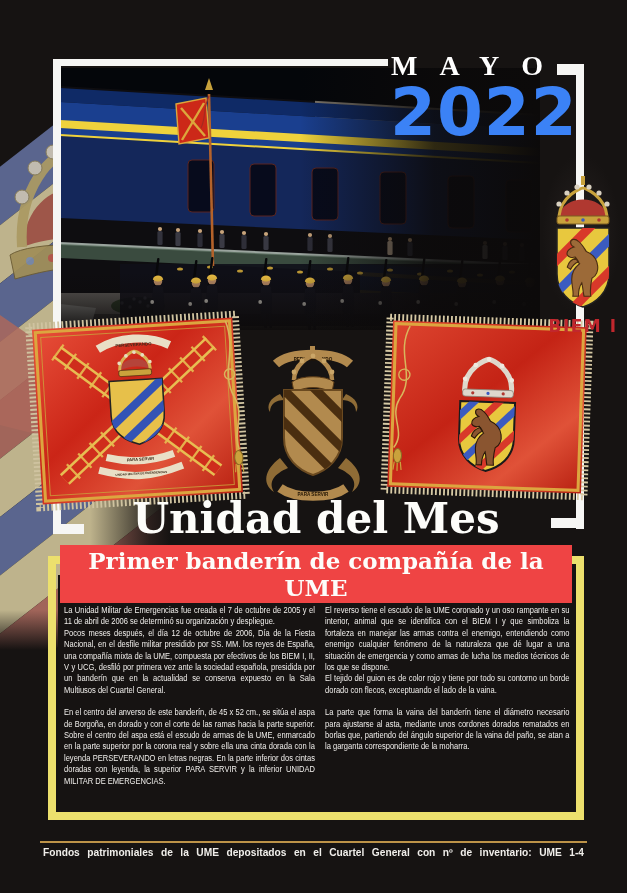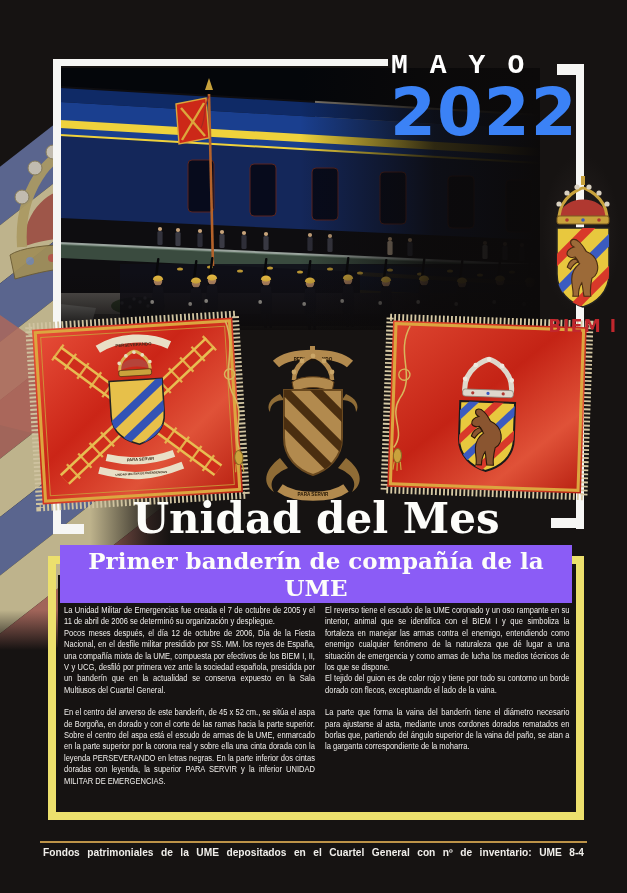--- a/index.html
+++ b/index.html
@@ -2,32 +2,32 @@
 <html><head>
 <meta charset="utf-8">
 <style>
   html,body{margin:0;padding:0;background:#000;}
   .page{position:relative;width:627px;height:893px;margin:0 auto;background:#161312;overflow:hidden;
         font-family:"Liberation Sans",sans-serif;}
   .abs{position:absolute;}
   
   .wline{position:absolute;background:#f6f6f4;}
   
-  .month{position:absolute;left:391px;top:50px;color:#fff;font-family:Liberation Mono, monospace;
+  .month{position:absolute;left:391px;top:50px;color:#fff;font-family:Liberation Serif, serif;
          font-weight:bold;font-size:28px;letter-spacing:22px;white-space:nowrap;}
   .year{position:absolute;left:390px;top:80px;color:#3b82f6;font-family:"DejaVu Sans",sans-serif;
         font-weight:800;font-size:66px;line-height:1;letter-spacing:1px;white-space:nowrap;}
   
   .biem-label{position:absolute;left:531px;top:316px;width:104px;text-align:center;color:#c1272d;
         font-family:"DejaVu Sans",sans-serif;font-weight:bold;font-size:17px;letter-spacing:1.5px;}
   
   .title{position:absolute;left:60px;top:496px;width:512px;text-align:center;color:#fdfdfa;
          font-family:"DejaVu Serif",serif;font-weight:bold;font-size:42px;line-height:1.1;}
   .subtitle{position:absolute;left:60px;top:545px;width:512px;text-align:center;z-index:8;}
-  .subtitle span{display:inline-block;background:#8b5cf6;padding:2px 14px;color:#fdfdfa;
+  .subtitle span{display:inline-block;background:#ef4444;padding:2px 14px;color:#fdfdfa;
          font-family:"DejaVu Serif",serif;font-weight:bold;font-size:23px;}
   
   .yframe{position:absolute;left:48px;top:556px;width:520px;height:248px;border:8px solid #ece06d;z-index:6;}
   
   .col{position:absolute;z-index:9;color:#f1efec;font-size:9.2px;line-height:1.24;text-align:justify;
        transform:scaleX(0.82);transform-origin:0 0;}
   .col p{margin:0;}
   .col p.gap{margin-top:11px;}
   .col-left{left:64px;top:605px;width:306px;}
   .col-right{left:325px;top:605px;width:298px;}
@@ -407,15 +407,15 @@
     <p>Pocos meses después, el día 12 de octubre de 2006, Día de la Fiesta Nacional, en el desfile militar presidido por SS. MM. los reyes de España, una compañía mixta de la UME, compuesta por efectivos de los BIEM I, II, V y UCG, desfiló por primera vez ante la sociedad española, presidida por un banderín que en la actualidad se conserva expuesto en la Sala Multiusos del Cuartel General.</p>
     <p class="gap">En el centro del anverso de este banderín, de 45 x 52 cm., se sitúa el aspa de Borgoña, en dorado y con el corte de las ramas hacia la parte superior. Sobre el centro del aspa está el escudo de armas de la UME, enmarcado en la parte superior por la corona real y sobre ella una cinta dorada con la leyenda PERSEVERANDO en letras negras. En la parte inferior dos cintas doradas con leyenda, la superior PARA SERVIR y la inferior UNIDAD MILITAR DE EMERGENCIAS.</p>
   </div>
   <div class="col col-right">
     <p>El reverso tiene el escudo de la UME coronado y un oso rampante en su interior, animal que se identifica con el BIEM I y que simboliza la fortaleza en manejar las armas contra el enemigo, entendiendo como enemigo cualquier fenómeno de la naturaleza que dé lugar a una situación de emergencia y como armas de lucha los medios técnicos de los que se dispone.</p>
     <p>El tejido del guion es de color rojo y tiene por todo su contorno un borde dorado con flecos, exceptuando el lado de la vaina.</p>
     <p class="gap">La parte que forma la vaina del banderín tiene el diámetro necesario para ajustarse al asta, mediante unos cordones dorados rematados en borlas que, partiendo del ángulo superior de la vaina del paño, se atan a la garganta correspondiente de la moharra.</p>
   </div>
 
   <div class="frule"></div>
-  <div class="ftext">Fondos patrimoniales de la UME depositados en el Cuartel General con nº de inventario: UME 8-4</div>
+  <div class="ftext">Fondos patrimoniales de la UME depositados en el Cuartel General con nº de inventario: UME 1-4</div>
 
 </div>
 
 </body></html>

